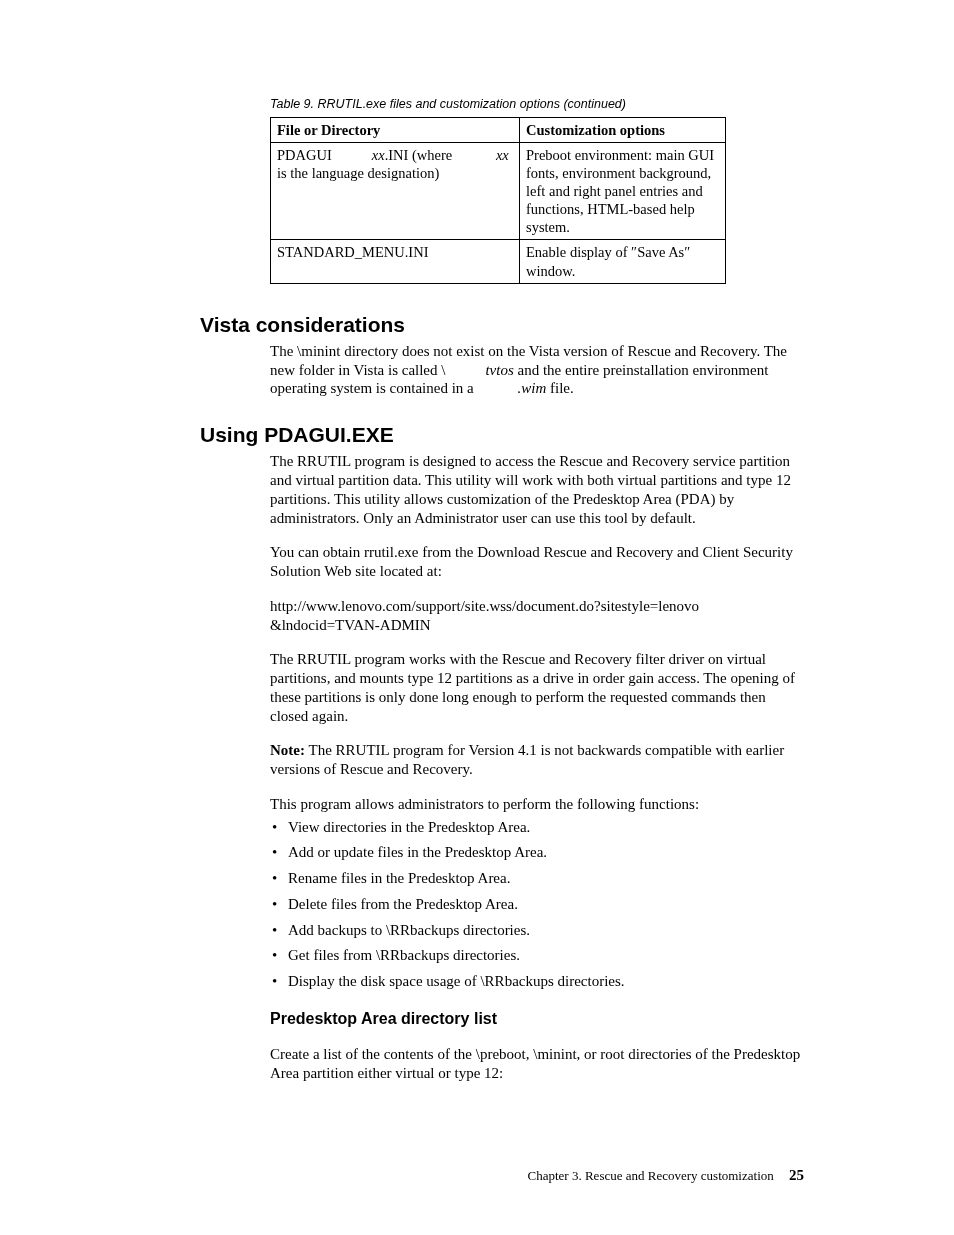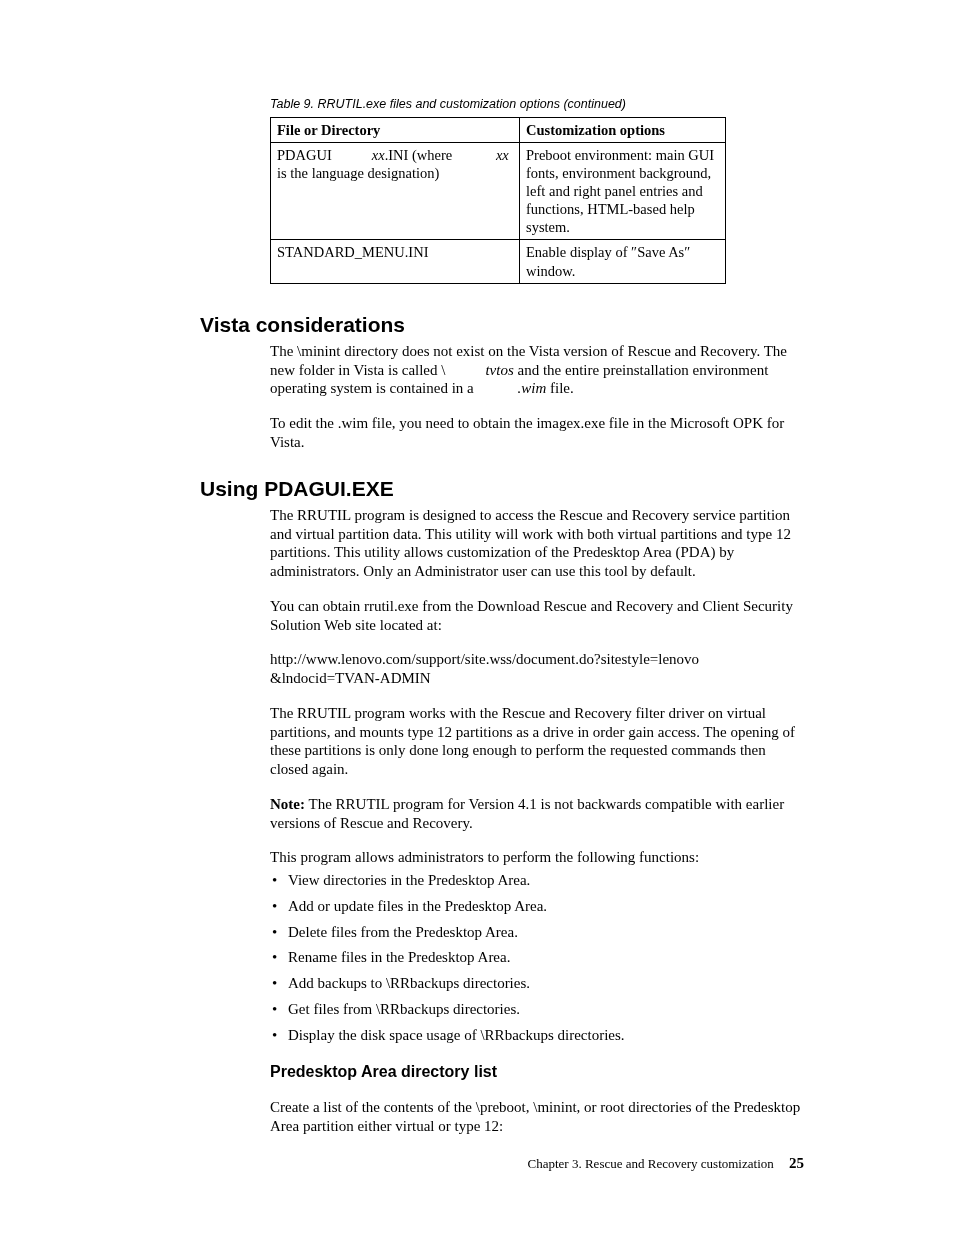--- a/index.html
+++ b/index.html
@@ -81,21 +81,21 @@
   ul.bul li::before {
     content: "•";
     position: absolute;
     left: 2px;
     top: 0;
   }
   .note-label { font-weight: bold; }
   .italic { font-style: italic; padding-left: 40px; }
   .footer {
     position: absolute;
-    bottom: 62px;
+    bottom: 50px;
     right: 150px;
     font-size: 13px;
   }
   .footer .pn {
     font-weight: bold;
     font-size: 15px;
     margin-left: 12px;
   }
   .sec-block { margin-bottom: 24px; }
 </style>
@@ -125,40 +125,39 @@
       </tr>
     </tbody>
   </table>
 
   <div class="sec-block">
     <h2 class="sec">Vista considerations</h2>
     <div class="body-indent">
       <p class="para">
         <span>The \minint directory does not exist on the Vista version of Rescue and Recovery. The new folder in Vista is called \</span><span class="italic">tvtos</span><span> and the entire preinstallation environment operating system is contained in a </span><span class="italic">.wim</span><span> file.</span>
       </p>
-      <p class="para">To edit the .wim file, you need to obtain the imagex.exe file in the Microsoft OPK for Vista.</p>
     </div>
   </div>
 
   <div class="sec-block">
     <h2 class="sec">Using PDAGUI.EXE</h2>
     <div class="body-indent">
       <p class="para">The RRUTIL program is designed to access the Rescue and Recovery service partition and virtual partition data. This utility will work with both virtual partitions and type 12 partitions. This utility allows customization of the Predesktop Area (PDA) by administrators. Only an Administrator user can use this tool by default.</p>
       <p class="para">You can obtain rrutil.exe from the Download Rescue and Recovery and Client Security Solution Web site located at:</p>
       <p class="para">http://www.lenovo.com/support/site.wss/document.do?sitestyle=lenovo &amp;lndocid=TVAN-ADMIN</p>
       <p class="para">The RRUTIL program works with the Rescue and Recovery filter driver on virtual partitions, and mounts type 12 partitions as a drive in order gain access. The opening of these partitions is only done long enough to perform the requested commands then closed again.</p>
       <p class="para">
         <span class="note-label">Note:</span><span>  The RRUTIL program for Version 4.1 is not backwards compatible with earlier versions of Rescue and Recovery.</span>
       </p>
       <p class="tight">This program allows administrators to perform the following functions:</p>
       <ul class="bul">
         <li>View directories in the Predesktop Area.</li>
         <li>Add or update files in the Predesktop Area.</li>
+        <li>Rename files in the Predesktop Area.</li>
         <li>Delete files from the Predesktop Area.</li>
-        <li>Rename files in the Predesktop Area.</li>
         <li>Add backups to \RRbackups directories.</li>
         <li>Get files from \RRbackups directories.</li>
         <li>Display the disk space usage of \RRbackups directories.</li>
       </ul>
 
       <h3 class="sub">Predesktop Area directory list</h3>
       <p class="para" style="margin-top:16px;">Create a list of the contents of the \preboot, \minint, or root directories of the Predesktop Area partition either virtual or type 12:</p>
     </div>
   </div>
 

